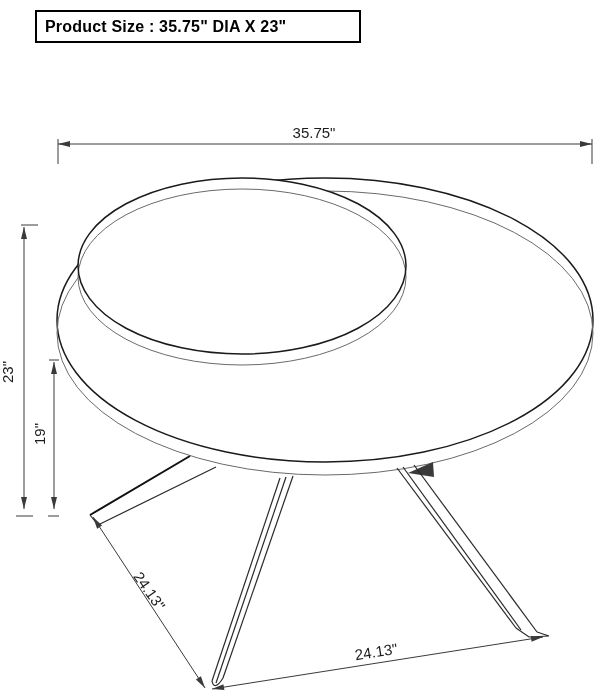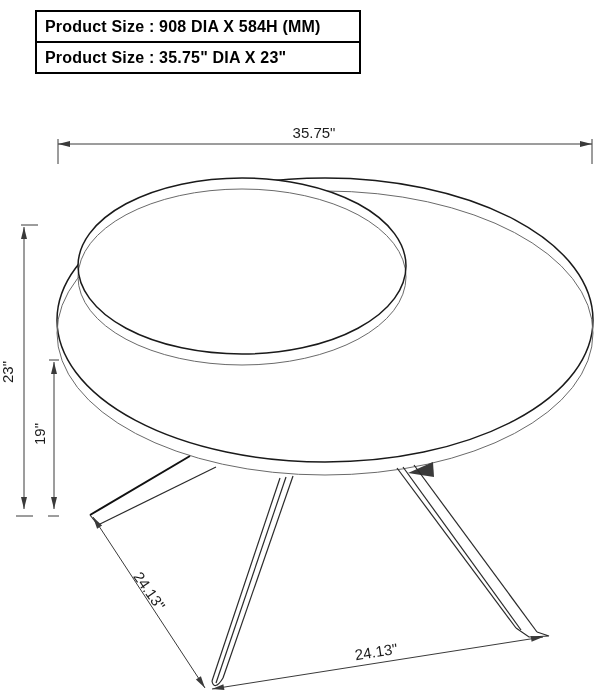--- a/index.html
+++ b/index.html
@@ -17,21 +17,20 @@
   .dim{fill:none;stroke:#3a3a3a;stroke-width:1;}
   .ah{fill:#3a3a3a;stroke:none;}
   .dimtxt{fill:#1c1c1c;font-size:15px;font-family:"Liberation Sans",sans-serif;}
 </style>
 </head>
 <body>
 
 <div class="page">
 
   <div class="spec-box">
-    <div class="spec-row">Product Size : 908 DIA X 584H (MM)</div>
     <div class="spec-row">Product Size : 35.75" DIA X 23"</div>
   </div>
 
   <svg width="607" height="700" viewBox="0 0 607 700">
 
     <g>
       <line class="dim" x1="58" y1="139" x2="58" y2="164"></line>
       <line class="dim" x1="592" y1="139" x2="592" y2="164"></line>
       <line class="dim" x1="58" y1="144" x2="592" y2="144"></line>
       <polygon class="ah" points="58,144 70,141 70,147"></polygon>

